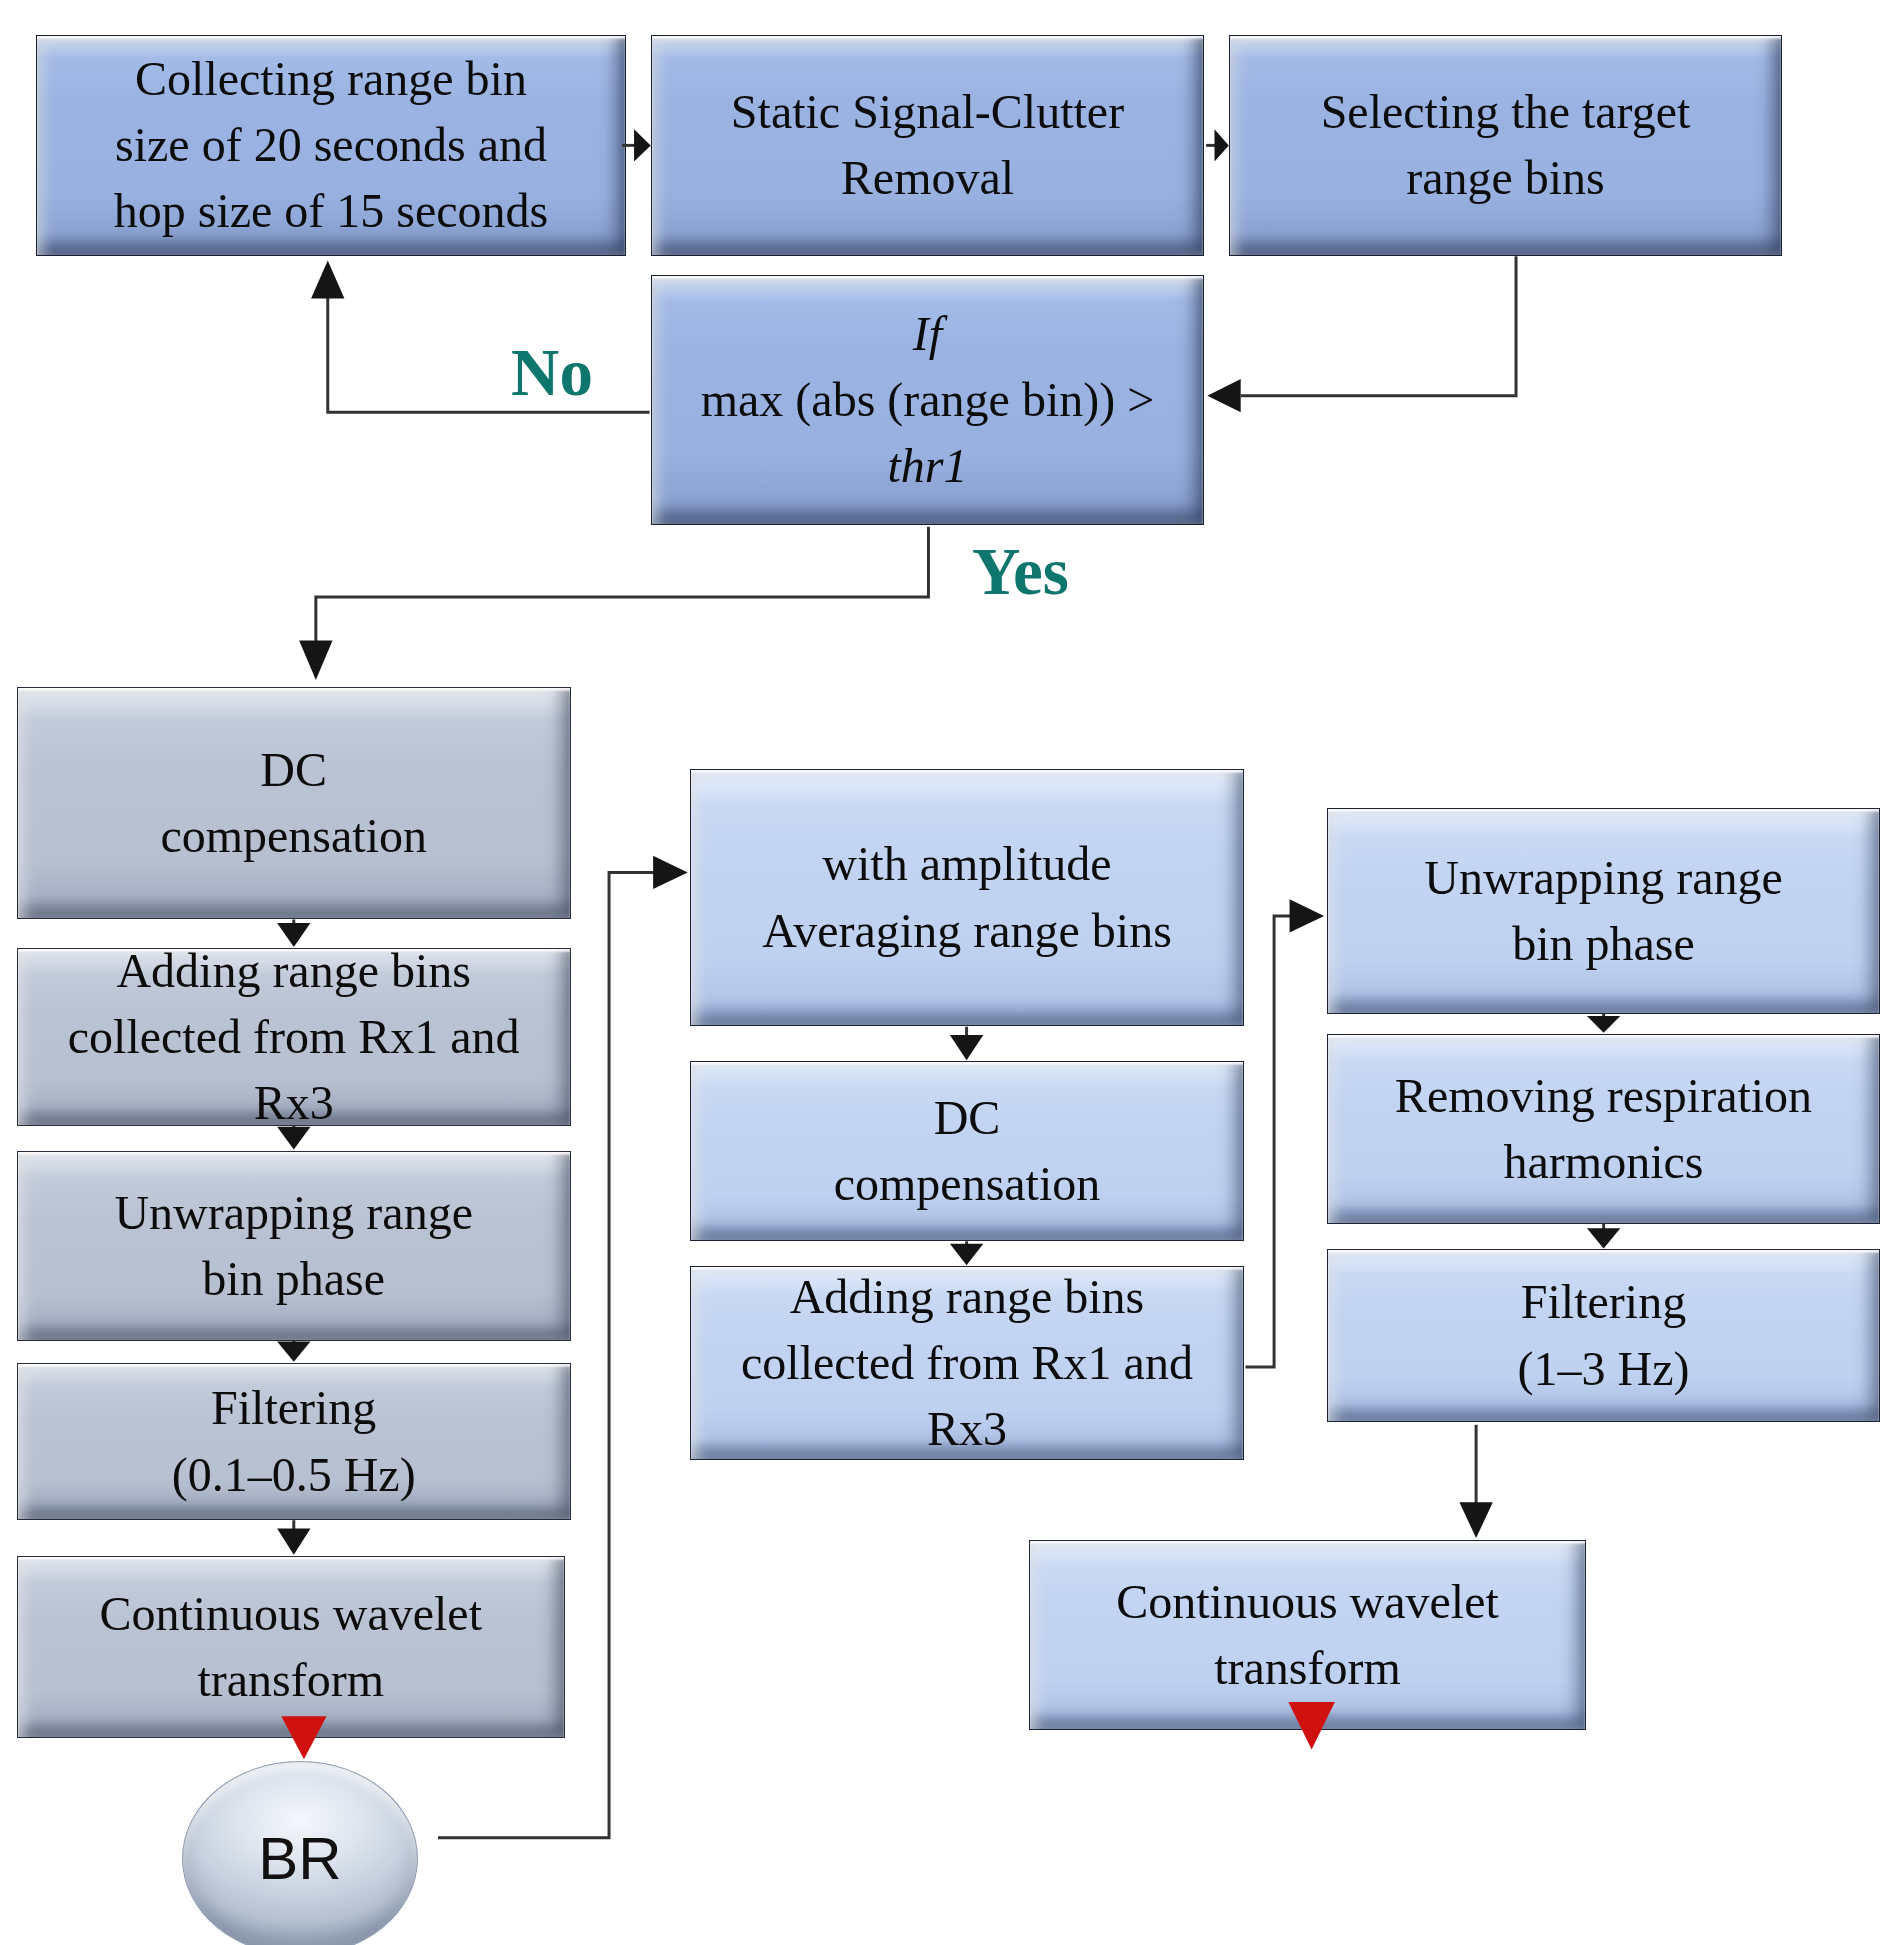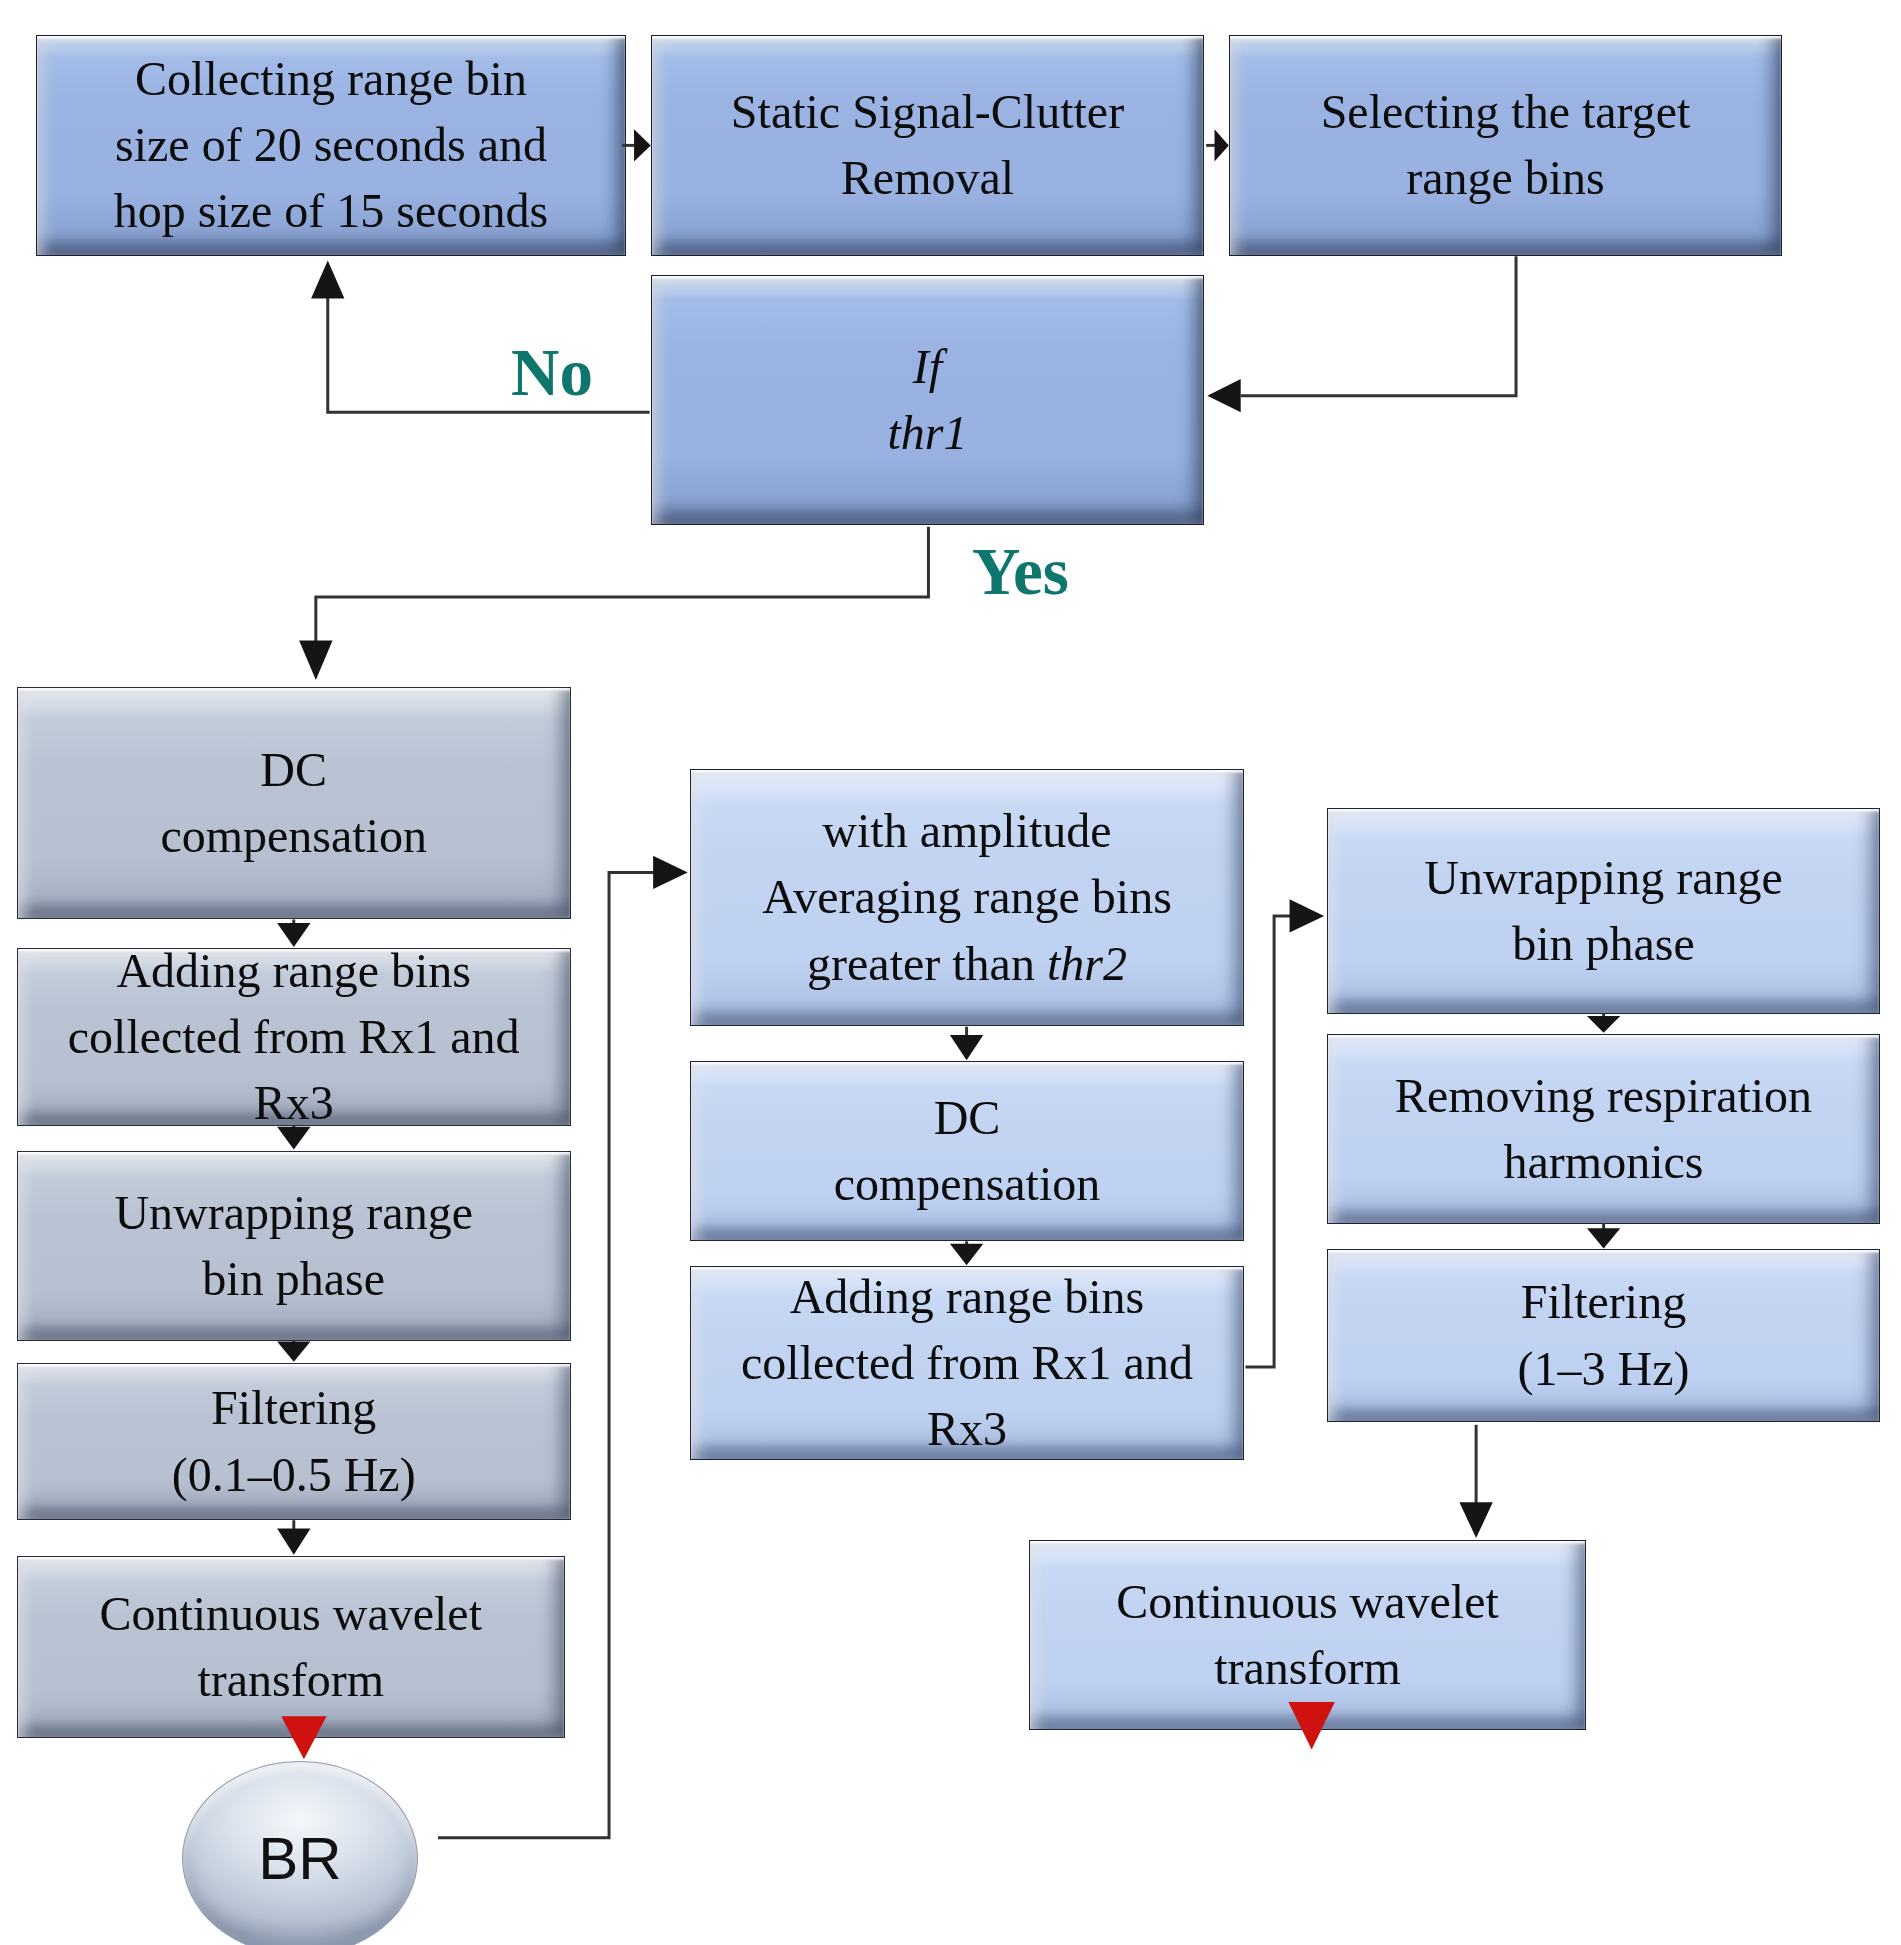--- a/index.html
+++ b/index.html
@@ -83,20 +83,21 @@
     <span class="t">Static Signal-Clutter
 Removal</span>
   </div>
   <div class="box blue" style="left:1229px;top:16.7px;width:553px;height:221px">
     <span class="t">Selecting the target
 range bins</span>
   </div>
 
   <div class="box blue" style="left:651px;top:257px;width:553px;height:250px">
     <span class="line it">If</span>
+    <span class="line">max (abs (range bin)) &gt;</span>
     <span class="line it">thr1</span>
   </div>
 
   <div class="edge-label" style="left:511px;top:321px">No</div>
   <div class="edge-label" style="left:972px;top:520px">Yes</div>
 
   <div class="box gray" style="left:16.7px;top:669px;width:554px;height:232px">
     <span class="t">DC
 compensation</span>
   </div>
@@ -117,21 +118,20 @@
     <span class="t">Continuous wavelet
 transform</span>
   </div>
   <div class="ellipse br-ell" style="left:182px;top:1743px;width:234px;height:193px">
     <span>BR</span>
   </div>
 
   <div class="box lblue" style="left:690px;top:751px;width:554px;height:257px">
     <span class="line">with amplitude</span>
     <span class="line">Averaging range bins</span>
-    <span class="line"><span>greater than </span><span class="it">thr2</span></span>
   </div>
   <div class="box lblue" style="left:690px;top:1043px;width:554px;height:180px">
     <span class="t">DC
 compensation</span>
   </div>
   <div class="box lblue" style="left:690px;top:1248px;width:554px;height:194px">
     <span class="t">Adding range bins
 collected from Rx1 and
 Rx3</span>
   </div>

